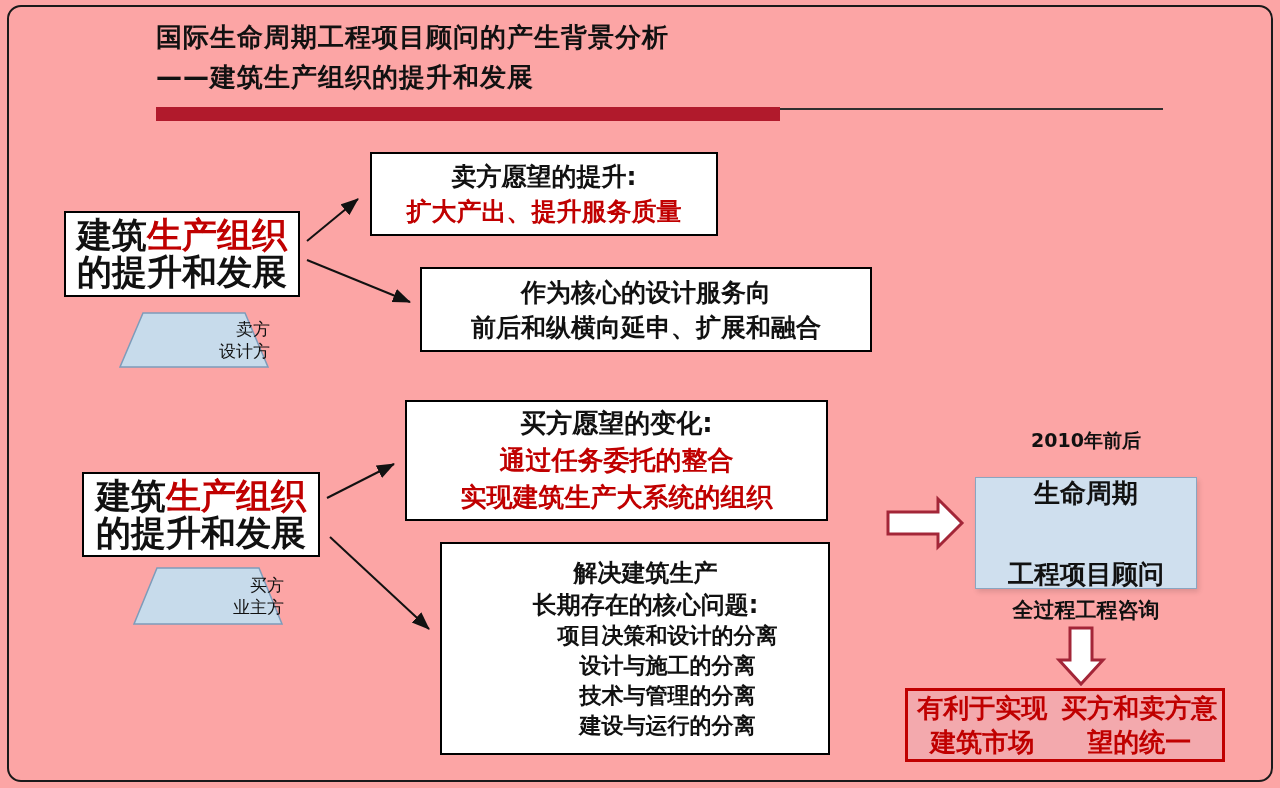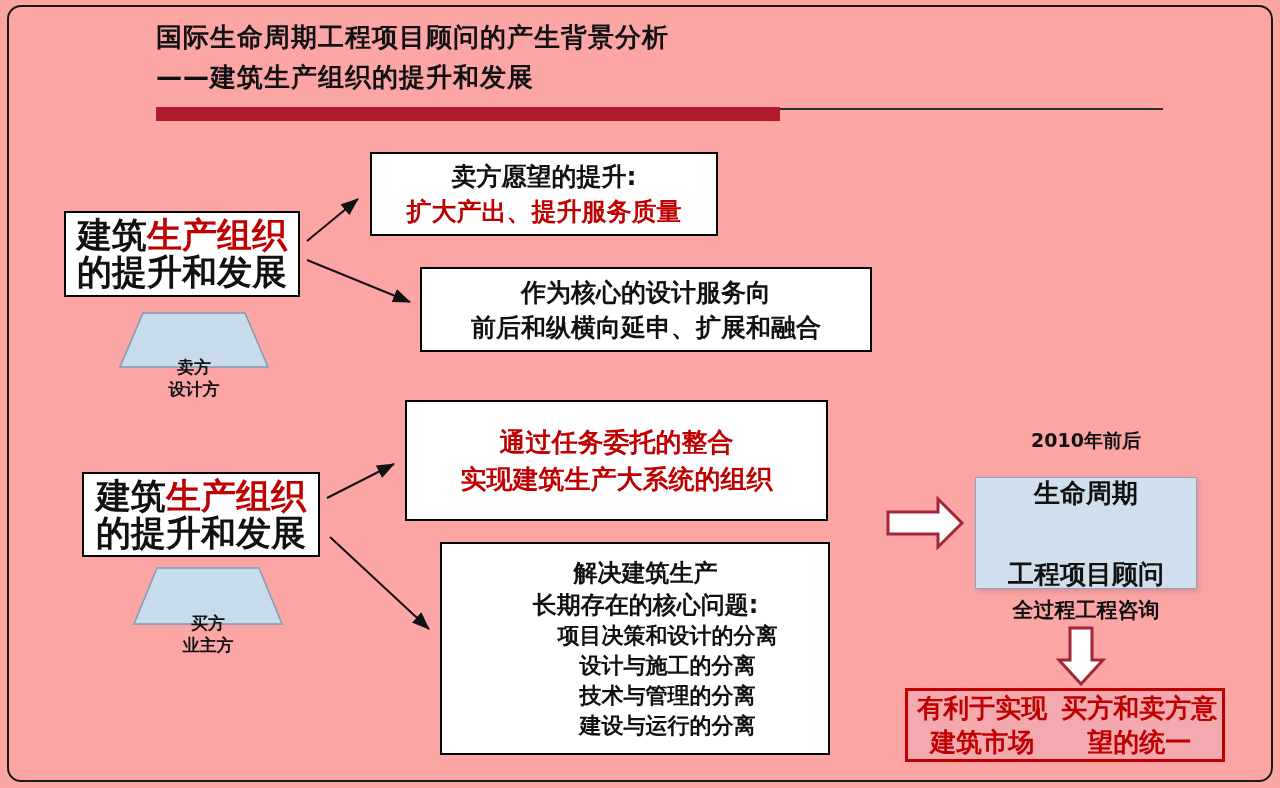--- a/index.html
+++ b/index.html
@@ -12,21 +12,21 @@
   .box { position: absolute; background: #fff; border: 2px solid #000; display: flex; flex-direction: column; justify-content: center; align-items: center; text-align: center; font-weight: bold; color: #111; }
   .red { color: #c00000; }
   .src-box { font-size: 35px; line-height: 37px; }
   .wish-box { font-size: 25px; line-height: 35px; }
   .svc-box { font-size: 25px; line-height: 35px; }
   .buy-wish-box { font-size: 26px; line-height: 37px; }
   .prob-box { font-size: 24px; line-height: 32px; }
   .prob-item { font-size: 22px; line-height: 30px; margin-left: 44px; }
   .trapezoid { position: absolute; }
   .trapezoid svg { position: absolute; left: 0; top: 0; width: 100%; height: 100%; }
-  .trap-text { position: relative; width: 100%; height: 100%; display: flex; flex-direction: column; align-items: center; justify-content: center; font-size: 17px; font-weight: bold; line-height: 22px; color: #111; margin-top: 38px; }
+  .trap-text { position: relative; width: 100%; height: 100%; display: flex; flex-direction: column; align-items: flex-end; justify-content: center; font-size: 17px; font-weight: normal; line-height: 22px; color: #111; }
   .connectors { position: absolute; left: 0; top: 0; width: 1280px; height: 788px; pointer-events: none; }
   .bluebox { position: absolute; background: #cfdfee; border: 1px solid #8aa5c0; box-shadow: 2px 3px 5px rgba(0,0,0,0.12); display: flex; flex-direction: column; justify-content: center; align-items: center; text-align: center; font-weight: bold; font-size: 26px; line-height: 38px; color: #111; gap: 43px; }
   .float-label { position: absolute; font-weight: bold; text-align: center; color: #111; }
   .conclusion { position: absolute; background: #f3a9ad; border: 3px solid #c00000; color: #c00000; display: flex; flex-direction: row; justify-content: center; align-items: center; text-align: center; font-weight: bold; font-size: 26px; line-height: 34px; }
 </style>
 </head>
 <body>
 
 <div class="canvas">
 
@@ -87,20 +87,21 @@
     <svg viewBox="0 0 152 58" preserveAspectRatio="none">
       <polygon points="25,1 127,1 150,57 2,57" fill="#c7dbeb" stroke="#7d9cba" stroke-width="1.5"></polygon>
     </svg>
     <div class="trap-text">
       <div>买方</div>
       <div>业主方</div>
     </div>
   </div>
 
   <div class="box buy-wish-box" style="left:405px; top:400px; width:423px; height:121px;">
+    <div>买方愿望的变化:</div>
     <div class="red">通过任务委托的整合</div>
     <div class="red">实现建筑生产大系统的组织</div>
   </div>
 
   <div class="box prob-box" style="left:440px; top:542px; width:390px; height:213px;padding-left:21px;">
     <div>解决建筑生产</div>
     <div>长期存在的核心问题:</div>
     <div class="prob-item">项目决策和设计的分离</div>
     <div class="prob-item">设计与施工的分离</div>
     <div class="prob-item">技术与管理的分离</div>

